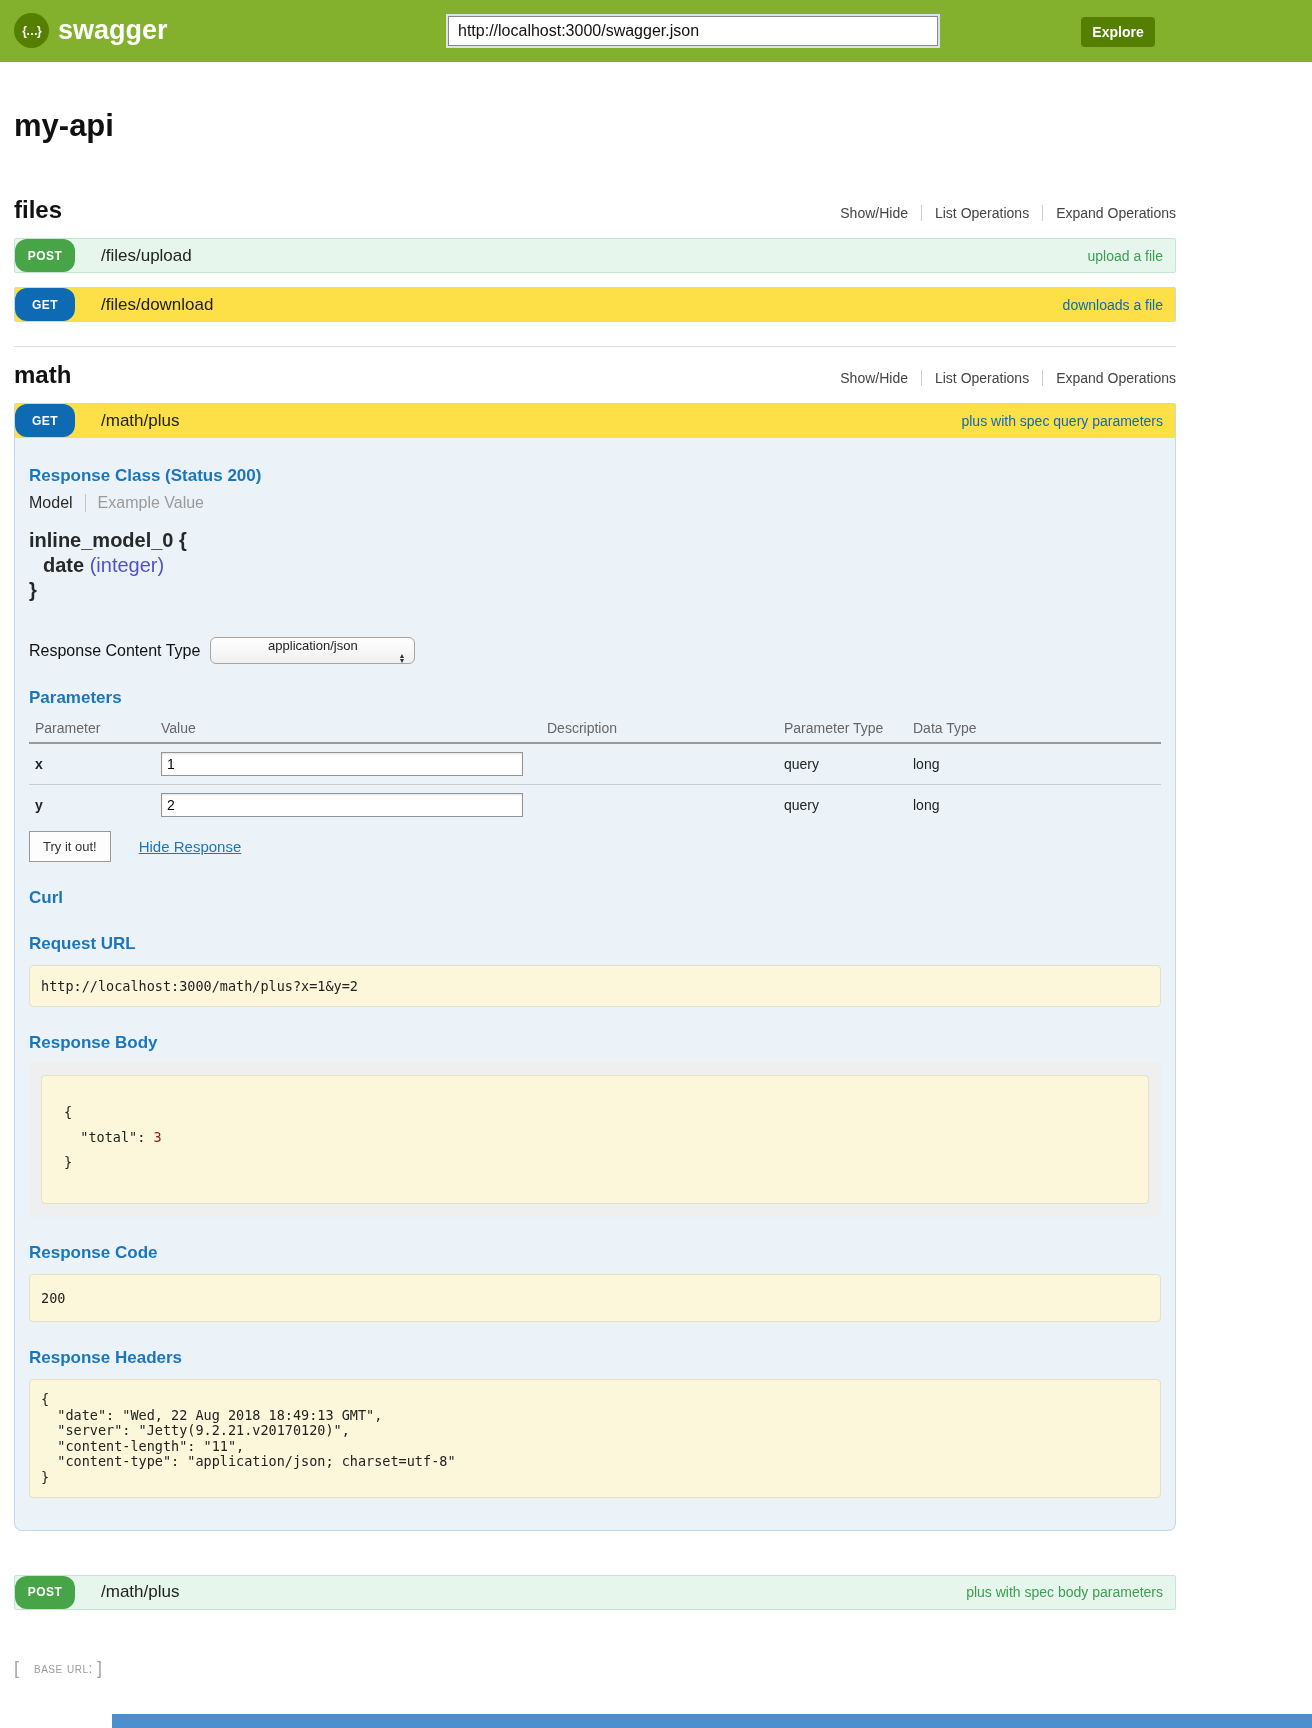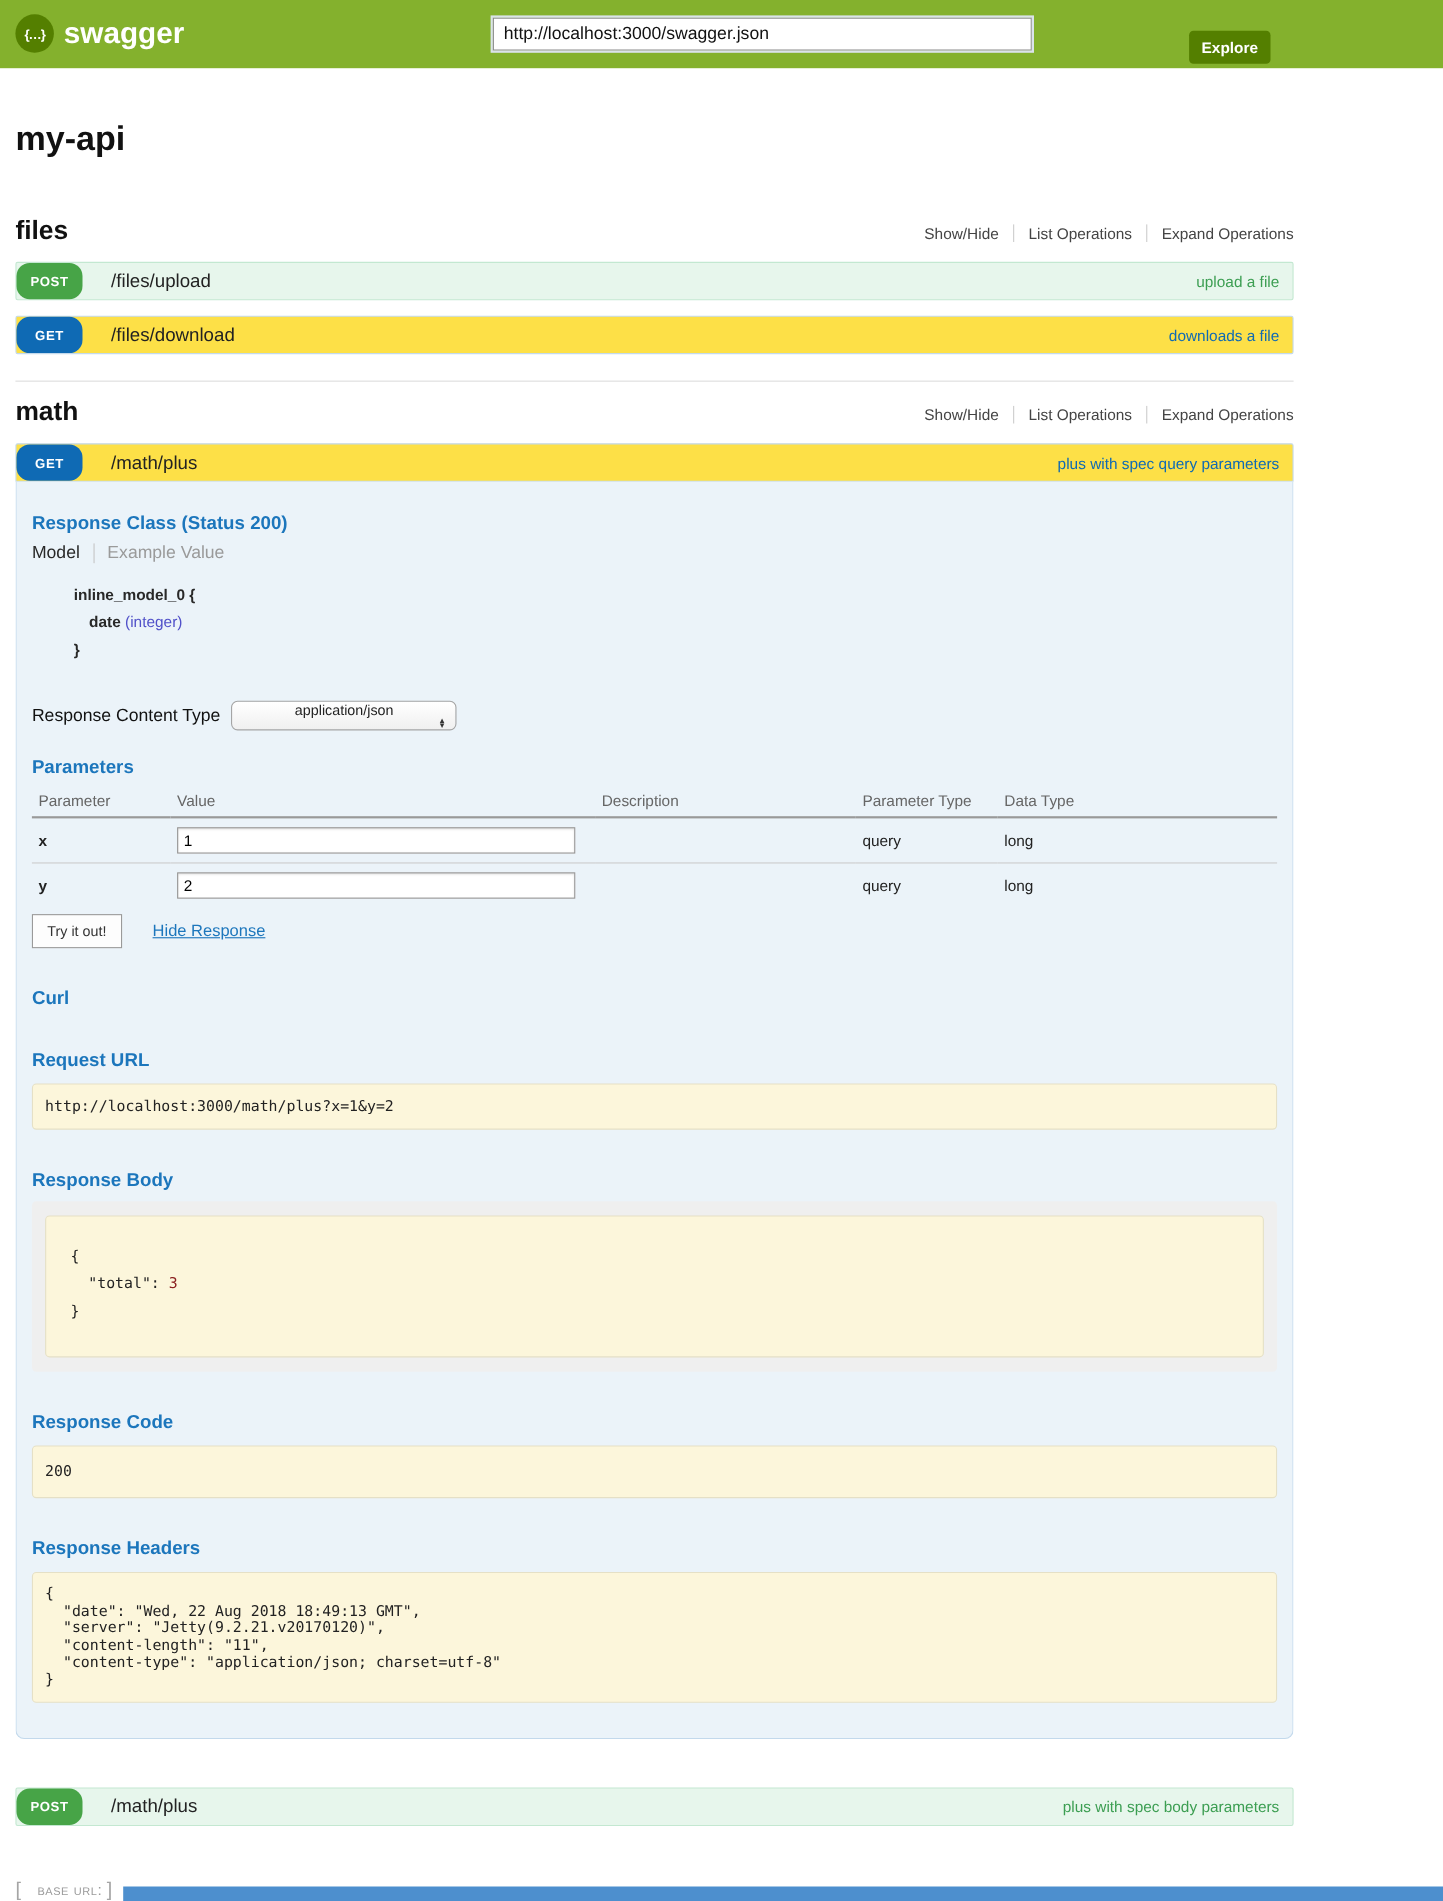--- a/index.html
+++ b/index.html
@@ -12,21 +12,21 @@
 
   
   .topbar { background:#84b12d; height:62px; position:relative; }
   .logo { position:absolute; left:14px; top:13px; display:flex; align-items:center; gap:9px; }
   .logo-circle { width:35px; height:35px; border-radius:50%; background:#547f00; color:#fff;
     display:flex; align-items:center; justify-content:center; font-weight:bold; font-size:12px; letter-spacing:-1px; }
   .logo-text { color:#fff; font-size:27px; font-weight:700; }
   .url-input { position:absolute; left:448px; top:16px; width:490px; height:30px;
     border:1px solid #888; outline:2px solid #dbe3ea; background:#fff; padding:2px 9px; font-size:16px; color:#111;
     font-family:"Liberation Sans", sans-serif; }
-  .explore-btn { position:absolute; left:1081px; top:28px; width:74px; height:30px;
+  .explore-btn { position:absolute; left:1081px; top:17px; width:74px; height:30px;
     background:#547f00; color:#fff; font-weight:700; font-size:14px; border:none; border-radius:4px;
     font-family:"Liberation Sans", sans-serif; cursor:pointer; }
 
   
   .container { width:1162px; margin-left:14px; position:relative; }
   h1.page-title { font-size:31px; font-weight:700; color:#111; margin:46px 0 0 0; }
 
   .section-head { display:flex; align-items:baseline; }
   .section-head.first { margin-top:52px; }
   .section-head.after-divider { margin-top:14px; }
@@ -55,21 +55,21 @@
 
   
   .op-content { border:1px solid #c3d9ec; border-top:none; background:#ebf3f9;
     border-radius:0 0 8px 8px; padding:28px 14px 18px 14px; }
 
   .blue-head { color:#1c76bc; font-size:17px; font-weight:700; margin:0; }
   .model-tabs { display:flex; align-items:center; margin-top:8px; font-size:16px; }
   .tab-model { color:#282828; padding-right:12px; border-right:1px solid #c5c5c5; cursor:pointer; }
   .tab-example { color:#9a9a9a; padding-left:12px; cursor:pointer; }
 
-  .model-sig { margin-top:16px; font-size:14px; color:#282828;margin-left:38px; }
+  .model-sig { margin-top:16px; font-size:20px; color:#282828; }
   .model-sig .sig-line { line-height:25px; }
   .model-sig .b { font-weight:700; }
   .model-sig .indent { padding-left:14px; }
   .prop-type { color:#5151c9; }
 
   .rct-row { display:flex; align-items:center; margin-top:34px; }
   .rct-label { font-size:16px; color:#111; }
   .select { margin-left:10px; width:205px; height:27px; border:1px solid #a5a5a5; border-radius:6px;
     display:flex; align-items:center; padding:0 9px; background:linear-gradient(#ffffff,#f0f0f0);
     font-size:13px; color:#222; cursor:pointer;flex-direction:column; }
@@ -86,21 +86,21 @@
   table.params tr:last-child td { border-bottom:none; }
   td.param-name { font-weight:700; }
   .param-input { width:362px; height:24px; border:1px solid #949494; padding:1px 5px; font-size:14px;
     box-shadow:inset 0 1px 2px rgba(0,0,0,0.12); font-family:"Liberation Sans", sans-serif; }
 
   .try-row { display:flex; align-items:center; margin-top:6px; }
   .try-btn { background:#fdfdfd; border:1px solid #9a9a9a; padding:7px 13px; font-size:13px; color:#333;
     font-family:"Liberation Sans", sans-serif; cursor:pointer; }
   .hide-link { margin-left:28px; color:#1c76bc; text-decoration:underline; font-size:15px; cursor:pointer; }
 
-  .block-head { margin-top:36px; }
+  .block-head { margin-top:26px; }
   .mono { font-family:"DejaVu Sans Mono","Liberation Mono",monospace; }
   .yellow-box { background:#fcf6db; border:1px solid #e5e0c6; border-radius:4px; margin-top:11px;
     padding:12px 11px; font-size:13.5px; color:#222; white-space:pre-wrap; }
   .code-box { padding:15px 11px; }
 
   .resp-wrap { background:#efefef; border-radius:4px; margin-top:9px; padding:13px 12px; }
   .resp-body-pre { background:#fcf6db; border:1px solid #e5e0c6; border-radius:4px; margin:0;
     padding:24px 20px 28px 22px; font-size:13.5px; line-height:25px; color:#222; white-space:pre; }
   .num { color:#8b2020; }
 

